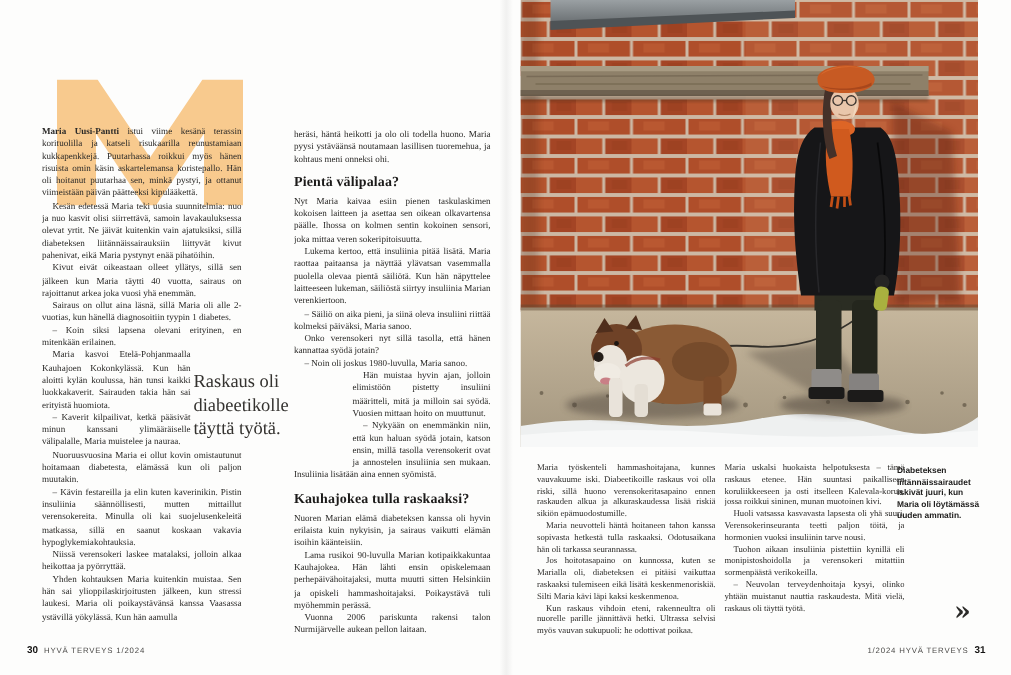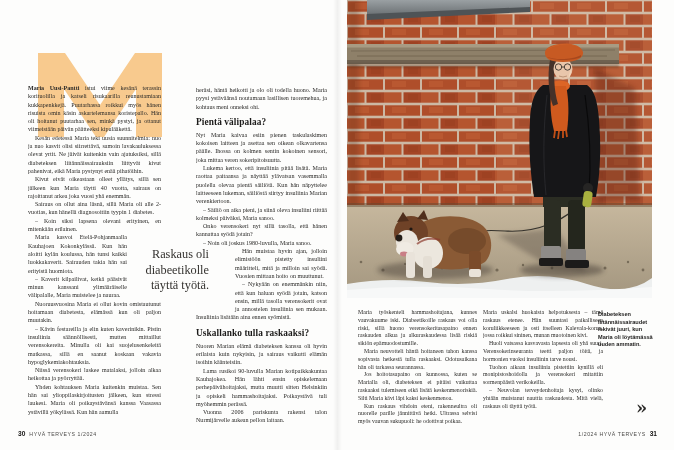--- a/index.html
+++ b/index.html
@@ -13,21 +13,21 @@
        color:#2b2a28;z-index:2;overflow:hidden;}
   .col p{margin:0;}
   .col p.ind{text-indent:7px;}
   .col1{left:28px;top:84px;width:133px;height:346px;}
   .col2{left:172px;top:86px;width:131px;height:344px;margin-left:24px;}
   h2.xhead{font-size:9.3px;line-height:10.5px;margin:6px 0 3.5px;font-weight:700;color:#1c1b1a;
            text-align:left;letter-spacing:0.1px;}
   .qr{float:right;width:31px;height:56px;margin-left:3px;}
   .ql{float:left;width:36px;height:60px;margin-right:3px;}
   .pull-quote{position:absolute;left:129px;top:247px;width:80px;z-index:3;
-              font-size:12.3px;line-height:15.6px;text-align:right;color:#34322f;background:#fdfdfc;}
+              font-size:12.3px;line-height:15.6px;text-align:left;color:#34322f;background:#fdfdfc;}
   
   .pfooter{position:absolute;top:430px;font-family:"Liberation Sans","DejaVu Sans",sans-serif;
            font-size:5.2px;letter-spacing:0.55px;color:#4c4b49;z-index:4;}
   .pfooter .pnum{font-weight:700;font-size:6.6px;color:#141312;letter-spacing:0;}
   .pfooter.fleft{left:18px;} .pfooter.fleft .pnum{margin-right:4px;}
   .pfooter.fright{right:17px;text-align:right;} .pfooter.fright .pnum{margin-left:4px;}
   
   .photo{position:absolute;left:347px;top:0;width:305px;height:298px;z-index:1;}
   .photo svg{display:block;width:305px;height:298px;}
   .rcol{position:absolute;font-size:5.8px;line-height:7.8px;text-align:justify;color:#2b2a28;z-index:2;overflow:hidden;}
@@ -71,21 +71,21 @@
     <div class="col col2">
       <p>heräsi, häntä heikotti ja olo oli todella huono. Maria pyysi ystäväänsä noutamaan lasillisen tuoremehua, ja kohtaus meni onneksi ohi.</p>
       <h2 class="xhead">Pientä välipalaa?</h2>
       <p>Nyt Maria kaivaa esiin pienen taskulaskimen kokoisen laitteen ja asettaa sen oikean olkavartensa päälle. Ihossa on kolmen sentin kokoinen sensori, joka mittaa veren sokeripitoisuutta.</p>
       <p class="ind">Lukema kertoo, että insuliinia pitää lisätä. Maria raottaa paitaansa ja näyttää ylävatsan vasemmalla puolella olevaa pientä säiliötä. Kun hän näpyttelee laitteeseen lukeman, säiliöstä siirtyy insuliinia Marian verenkiertoon.</p>
       <p class="ind">– Säiliö on aika pieni, ja siinä oleva insuliini riittää kolmeksi päiväksi, Maria sanoo.</p>
       <p class="ind">Onko verensokeri nyt sillä tasolla, että hänen kannattaa syödä jotain?</p>
       <p class="ind">– Noin oli joskus 1980-luvulla, Maria sanoo.</p>
       <p class="ind"><span class="ql"></span><span>Hän muistaa hyvin ajan, jolloin elimistöön pistetty insuliini määritteli, mitä ja milloin sai syödä. Vuosien mittaan hoito on muuttunut.</span></p>
       <p class="ind">– Nykyään on enemmänkin niin, että kun haluan syödä jotain, katson ensin, millä tasolla verensokerit ovat ja annostelen insuliinia sen mukaan. Insuliinia lisätään aina ennen syömistä.</p>
-      <h2 class="xhead">Uskallanko tulla raskaaksi?</h2>
+      <h2 class="xhead">Kauhajokea tulla raskaaksi?</h2>
       <p>Nuoren Marian elämä diabeteksen kanssa oli hyvin erilaista kuin nykyisin, ja sairaus vaikutti elämän isoihin käänteisiin.</p>
       <p class="ind">Lama rusikoi 90-luvulla Marian kotipaikkakuntaa Kauhajokea. Hän lähti ensin opiskelemaan perhepäivähoitajaksi, mutta muutti sitten Helsinkiin ja opiskeli hammashoitajaksi. Poikaystävä tuli myöhemmin perässä.</p>
       <p class="ind">Vuonna 2006 pariskunta rakensi talon Nurmijärvelle aukean pellon laitaan.</p>
     </div>
 
     <div class="pfooter fleft"><span class="pnum">30</span><span>HYVÄ TERVEYS 1/2024</span></div>
   </section>
 
   <div class="fold"></div>
 

